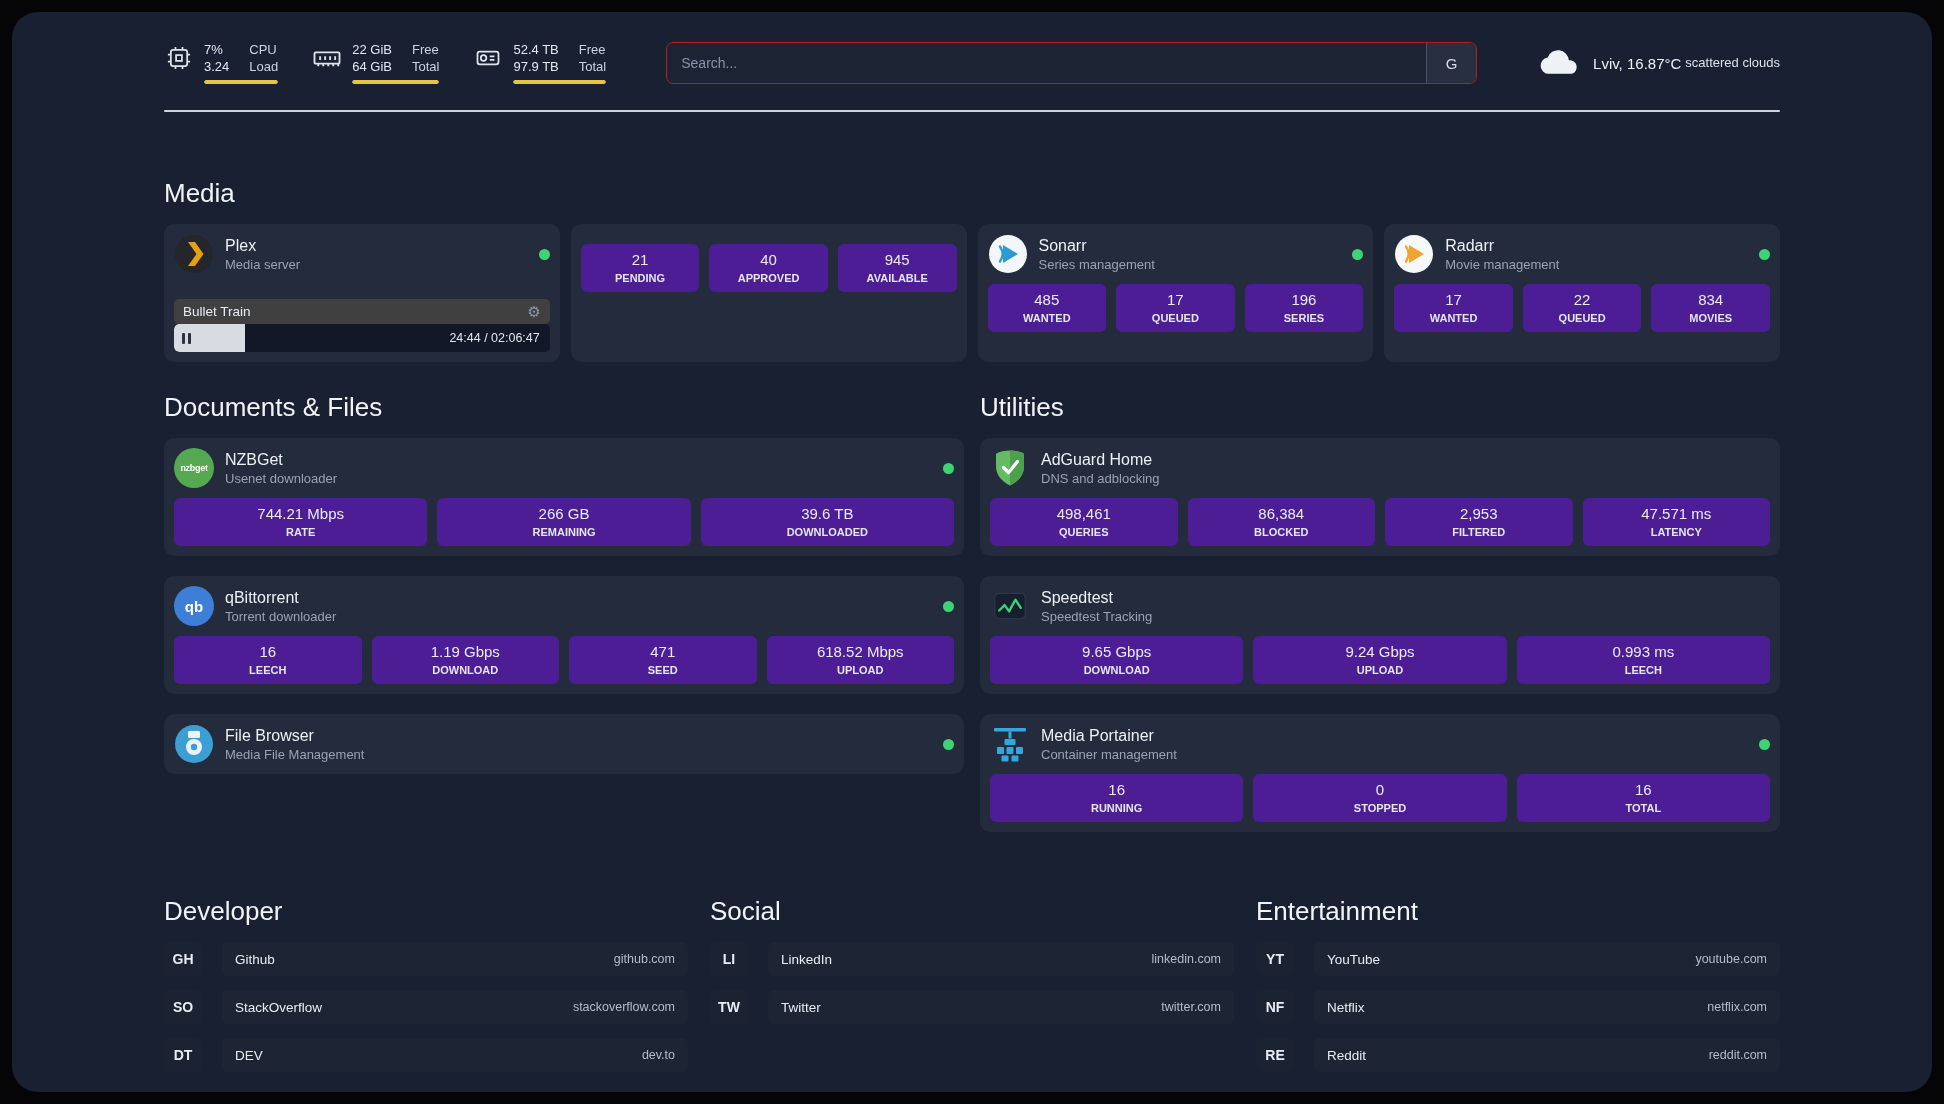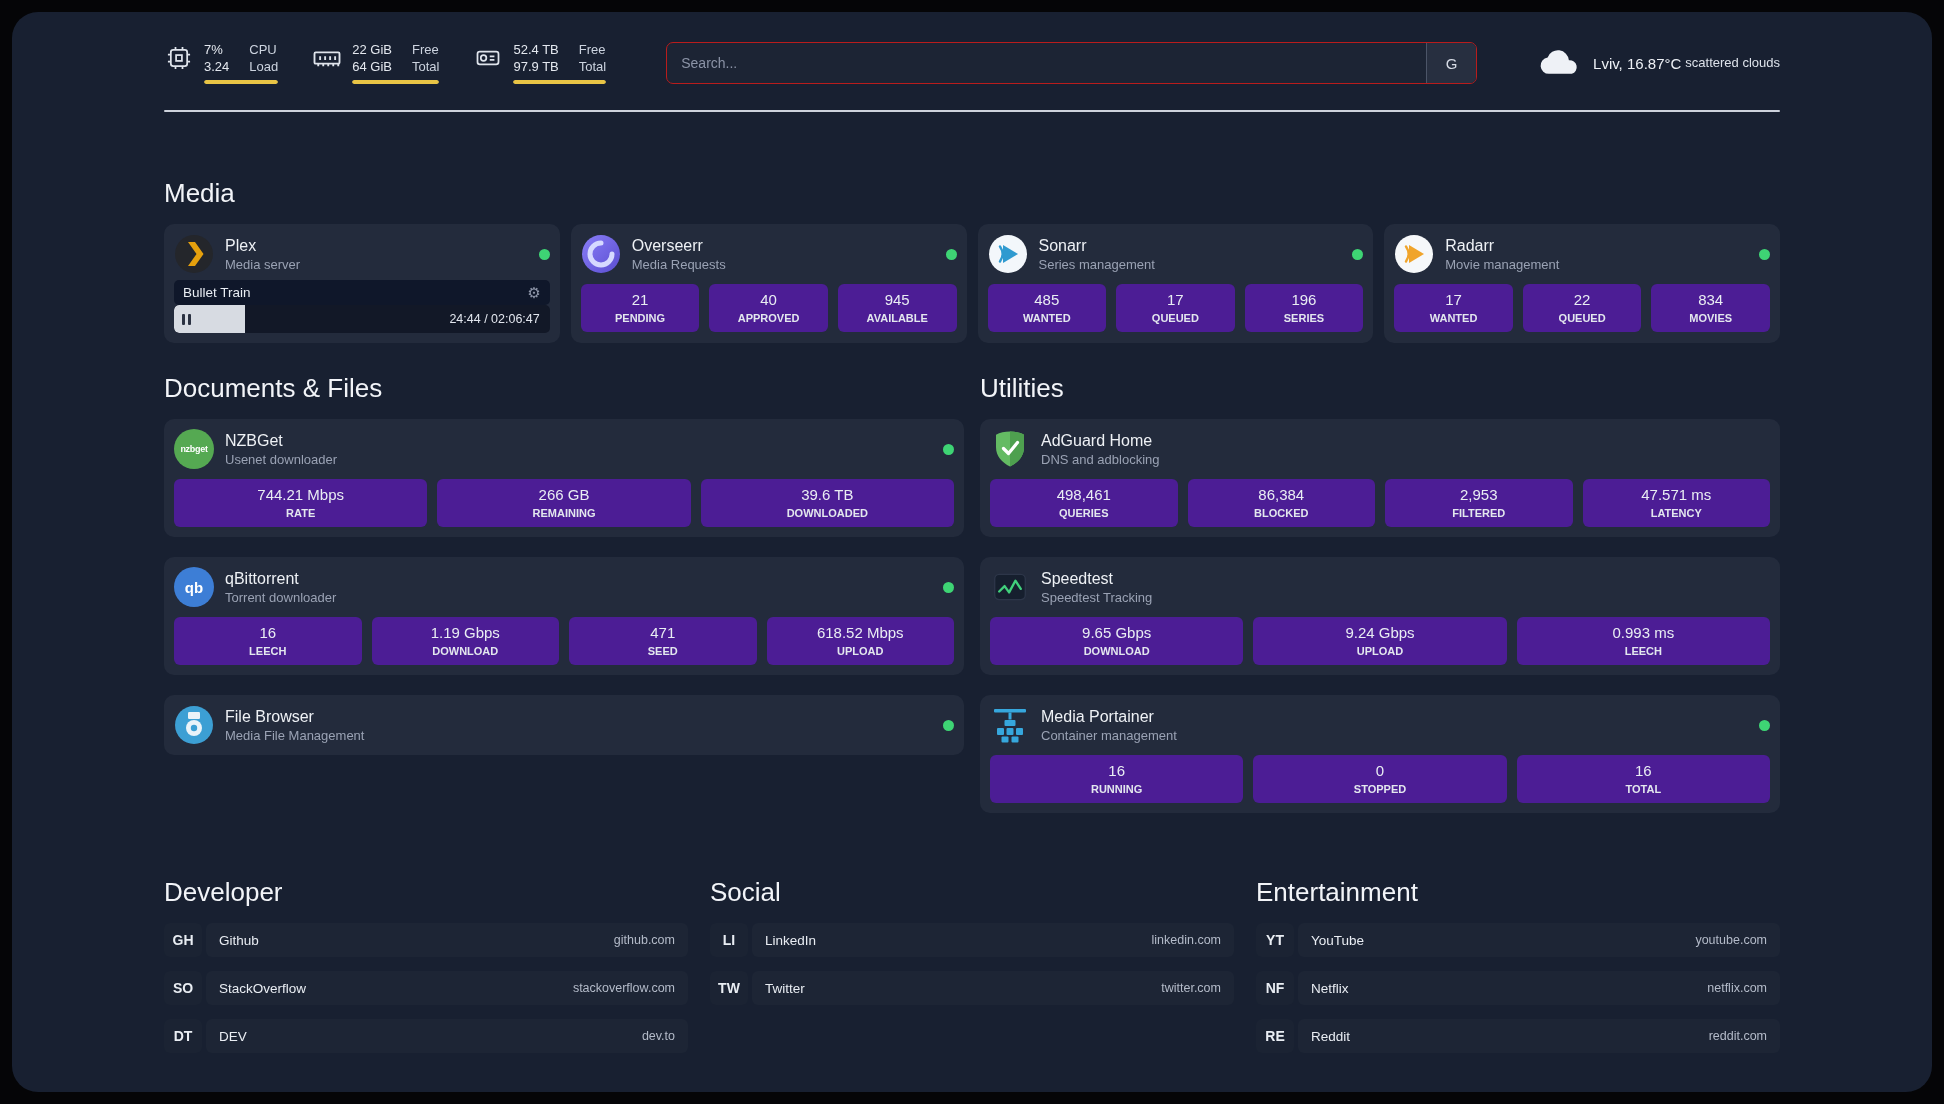--- a/index.html
+++ b/index.html
@@ -42,37 +42,37 @@
   .app-sub{font-size:13px;color:#9aa2b4;margin-top:2px}
   .dot{width:11px;height:11px;border-radius:50%;background:#3ed474;margin-left:auto;flex:0 0 auto}
   .stats{display:grid;gap:10px;margin-top:10px}
   .cols3{grid-template-columns:repeat(3,1fr)}
   .cols4{grid-template-columns:repeat(4,1fr)}
   .stat{background:#4c1d95;border-radius:6px;padding:7px 4px;text-align:center}
   .stat-value{font-size:15px;color:#e9edf3;line-height:18px}
   .stat-label{font-size:11px;font-weight:700;color:#e3e7ee;margin-top:3px;line-height:13px}
 
   
-  .np-row{margin-top:6px;background:#0f172a;border-radius:5px;padding:5px 9px;display:flex;align-items:center;font-size:13.5px;color:#e9edf3}
+  .np-row{margin-top:25px;background:#404040;border-radius:5px;padding:5px 9px;display:flex;align-items:center;font-size:13.5px;color:#e9edf3}
   .gear{margin-left:auto;color:#8d95a8;font-size:15px;cursor:pointer;line-height:1}
   .progress{height:28px;background:#121827;border-radius:5px;position:relative;overflow:hidden}
   .progress-fill{position:absolute;top:0;bottom:0;left:0;background:#d7dbe2;border-radius:5px 0 0 5px;display:flex;align-items:center;padding-left:8px}
   .pause{display:inline-flex;cursor:pointer}
   .pause i{display:inline-block;width:3px;height:11px;background:#2b3242;margin-right:3px;border-radius:1px}
   .time{position:absolute;right:10px;top:0;line-height:28px;font-size:12.5px;color:#e2e6ee}
 
   
   .middle{display:grid;grid-template-columns:1fr 1fr;gap:16px;margin-top:30px}
   .column .section-title{margin-bottom:16px}
   .column .card{margin-bottom:20px}
 
   
   .bookmarks{display:grid;grid-template-columns:1fr 1fr 1fr;gap:22px;margin-top:44px}
   .bm-col .section-title{margin-bottom:16px}
-  .bm-row{display:flex;align-items:center;gap:4px;margin-bottom:14px}
+  .bm-row{display:flex;align-items:center;gap:20px;margin-bottom:14px}
   .bm-abbr{width:38px;height:34px;background:#1b2333;border-radius:6px;display:flex;align-items:center;justify-content:center;font-weight:700;font-size:14px;color:#e9edf3;cursor:pointer;flex:0 0 auto}
   .bm-bar{flex:1;height:34px;background:#1d2535;border-radius:6px;display:flex;align-items:center;justify-content:space-between;padding:0 13px;cursor:pointer}
   .bm-name{font-size:13.5px;color:#e9edf3}
   .bm-url{font-size:12.5px;color:#b4bbc9}
 </style>
 </head>
 <body>
 
 <div class="panel">
 
@@ -199,39 +199,20 @@
             <span class="pause">
                 <i></i>
                 <i></i>
               </span>
           </div>
           <span class="time">24:44 / 02:06:47</span>
         </div>
       </div>
 
       <div class="card">
-        <div class="card-head">
-          <span class="app-icon">
-            <svg width="40" height="40" viewBox="0 0 40 40">
-              <defs>
-                  <linearGradient id="ovg" x1="0" y1="0" x2="1" y2="1">
-                    <stop offset="0" stop-color="#8a7ef8"></stop>
-                    <stop offset="1" stop-color="#5a4dd0"></stop>
-                  </linearGradient>
-                </defs>
-              <circle cx="20" cy="20" r="19" fill="url(#ovg)"></circle>
-              <path d="M20 9a11 11 0 1 0 11 11" fill="none" stroke="#d6d9ff" stroke-width="5" stroke-linecap="round"></path>
-            </svg>
-          </span>
-          <div>
-            <div class="app-name">Overseerr</div>
-            <div class="app-sub">Media Requests</div>
-          </div>
-          <span class="dot"></span>
-        </div>
         <div class="stats cols3">
           <div class="stat">
             <div class="stat-value">21</div>
             <div class="stat-label">PENDING</div>
           </div>
           <div class="stat">
             <div class="stat-value">40</div>
             <div class="stat-label">APPROVED</div>
           </div>
           <div class="stat">

